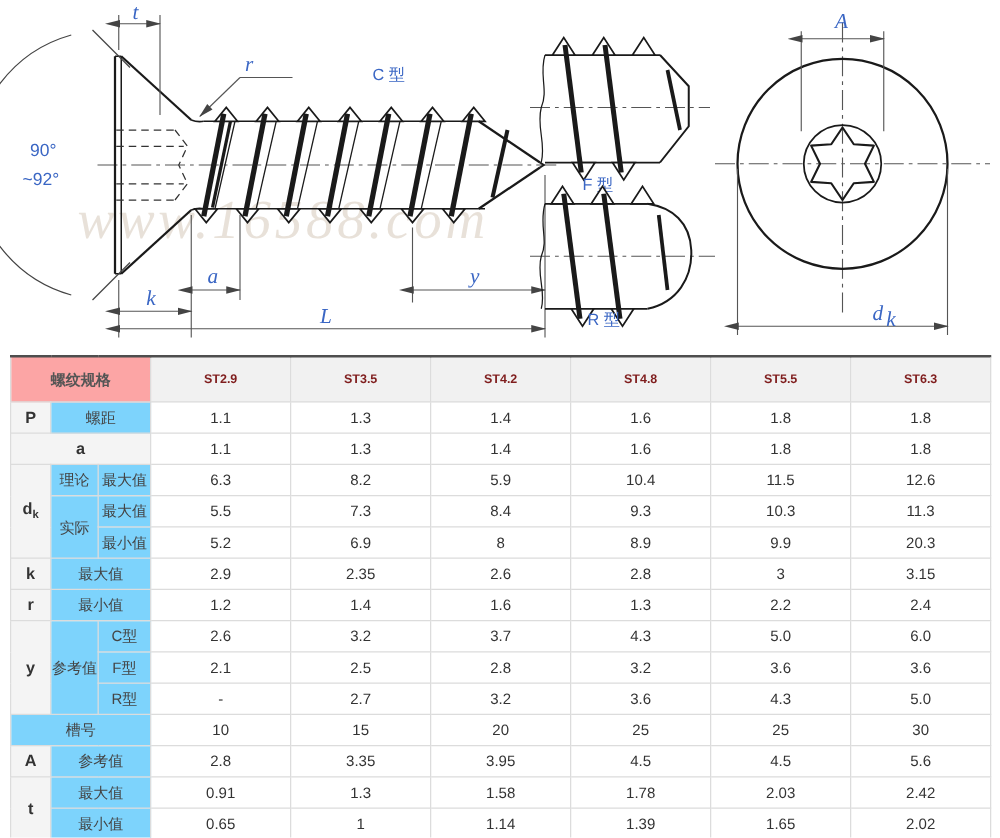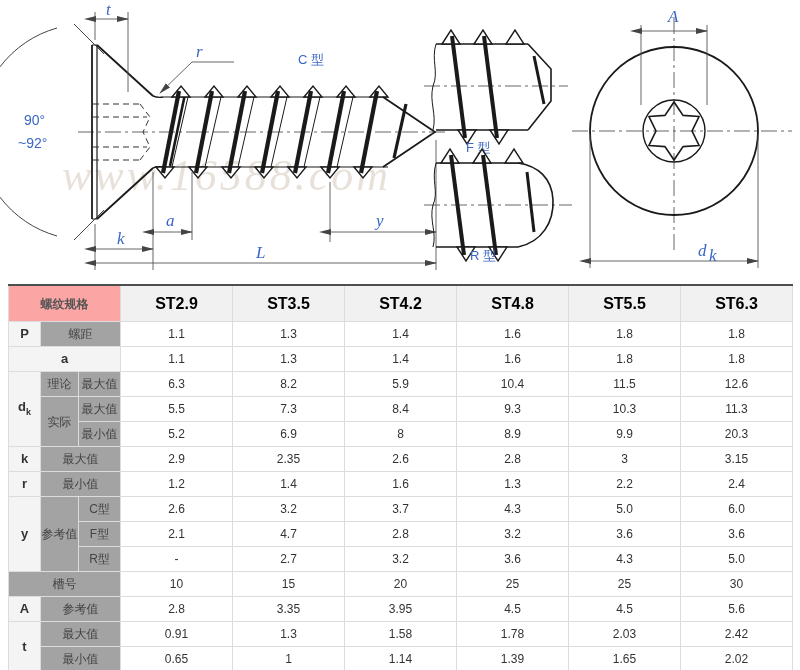--- a/index.html
+++ b/index.html
@@ -7,24 +7,24 @@
   .drawing-wrap{position:relative;width:800px;height:283px;background:#fff;}
   svg text{user-select:none;}
   .blue-label{fill:#3a66c4;font-family:"Liberation Serif",serif;font-style:italic;font-size:17px;}
   .blue-type{fill:#3a66c4;font-family:"Liberation Sans",sans-serif;font-size:13px;}
   .blue-angle{fill:#3a66c4;font-family:"Liberation Sans",sans-serif;font-size:14px;}
   .wm{fill:#c9b9a6;opacity:.42;font-family:"Liberation Serif",serif;font-style:italic;font-size:44px;letter-spacing:3px;}
 
   table.spec{border-collapse:collapse;width:784px;margin:1px 8px 0 8px;table-layout:fixed;
              border-top:2px solid #4e4e4e;border-bottom:2px solid #4e4e4e;font-size:12px;color:#333;}
   table.spec th,table.spec td{border:1px solid #dcdcdc;text-align:center;padding:0;height:24px;line-height:14px;}
-  table.spec thead th{height:35px;background:#f1f1f1;color:#000000;font-weight:bold;font-size:16px;}
+  table.spec thead th{height:35px;background:#f1f1f1;color:#7f1d1d;font-weight:bold;font-size:10px;}
   table.spec thead th.corner{background:#fca5a5;color:#555;font-size:12px;}
   table.spec th.lh{background:#f4f4f4;font-weight:bold;color:#333;font-size:13px;}
-  table.spec th.ch{background:#a3a3a3;font-weight:normal;color:#444;font-size:12px;}
+  table.spec th.ch{background:#7dd3fc;font-weight:normal;color:#444;font-size:12px;}
   table.spec td{background:#fff;color:#333;}
   sub.dk{font-size:9px;}
 </style>
 </head>
 <body>
 
 <div class="drawing-wrap">
 <svg width="800" height="283" viewBox="0 0 800 283">
   <defs>
     <marker id="arrL" markerWidth="12" markerHeight="8" refX="11" refY="4" orient="auto" markerUnits="userSpaceOnUse">
@@ -295,21 +295,21 @@
         <td>2.6</td>
         <td>3.2</td>
         <td>3.7</td>
         <td>4.3</td>
         <td>5.0</td>
         <td>6.0</td>
       </tr>
       <tr>
         <th colspan="1" rowspan="1" class="ch">F型</th>
         <td>2.1</td>
-        <td>4.7</td>
+        <td>2.5</td>
         <td>2.8</td>
         <td>3.2</td>
         <td>3.6</td>
         <td>3.6</td>
       </tr>
       <tr>
         <th colspan="1" rowspan="1" class="ch">R型</th>
         <td>-</td>
         <td>2.7</td>
         <td>3.2</td>

